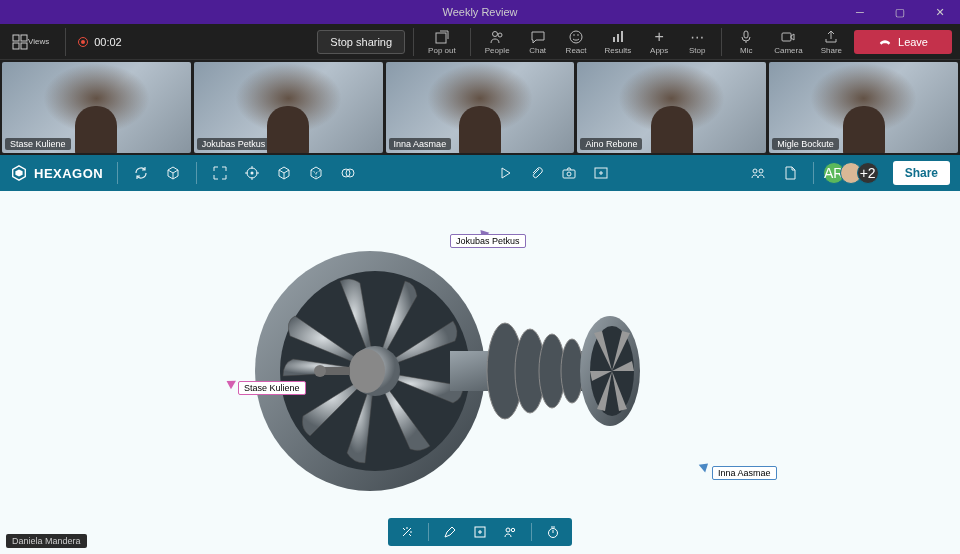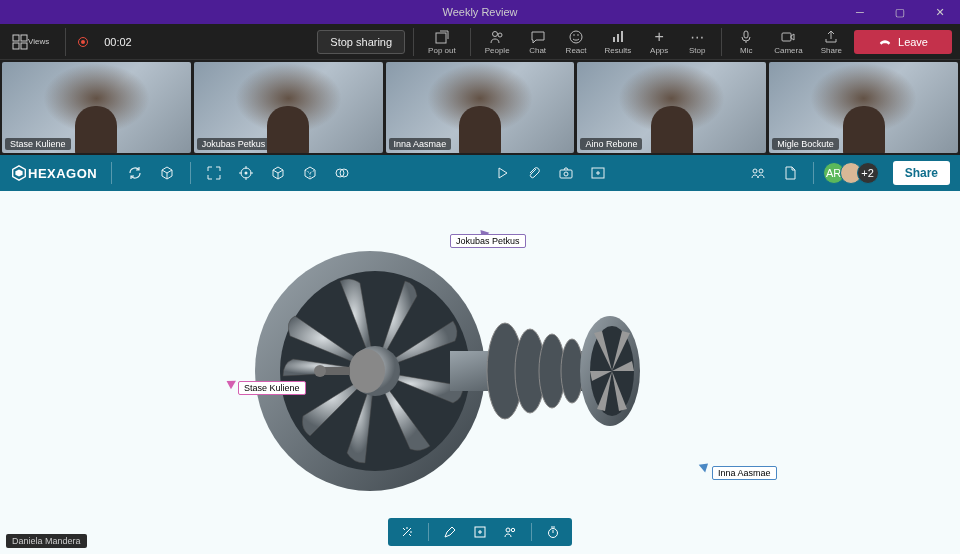--- a/index.html
+++ b/index.html
@@ -9,48 +9,48 @@
 .titlebar { height: 24px; background: #4c1d95; display: flex; align-items: center; position: relative; }
 .titlebar .title { position: absolute; left: 50%; transform: translateX(-50%); color: #ccc; font-size: 11px; }
 .titlebar .controls { position: absolute; right: 0; display: flex; }
 .titlebar .controls div { width: 40px; height: 24px; display: flex; align-items: center; justify-content: center; color: #ccc; font-size: 11px; }
 
 
 .toolbar { height: 36px; background: #1f1f1f; display: flex; align-items: center; padding: 0 8px; gap: 6px; border-bottom: 1px solid #333; }
 .tool-left { display: flex; align-items: center; gap: 10px; }
 .views-btn { display: flex; flex-direction: row; align-items: center; color: #ccc; font-size: 8px; padding: 2px 4px; }
 .views-btn svg { width: 16px; height: 16px; }
-.rec { display: flex; align-items: center; gap: 16px; color: #eee; font-size: 11px; }
+.rec { display: flex; align-items: center; gap: 6px; color: #eee; font-size: 11px; }
 .rec-dot { width: 10px; height: 10px; border: 1px solid #e74c3c; border-radius: 50%; position: relative; }
 .rec-dot::after { content: ''; width: 4px; height: 4px; background: #e74c3c; border-radius: 50%; position: absolute; top: 2px; left: 2px; }
 .flex-spacer { flex: 1; }
 .stop-share { background: #2d2d2d; border: 1px solid #555; color: #eee; font-size: 11px; padding: 5px 12px; border-radius: 3px; }
 .tool-btn { display: flex; flex-direction: column; align-items: center; color: #bbb; font-size: 8px; padding: 0 6px; gap: 1px; min-width: 32px; }
 .tool-btn svg, .tool-btn .ic { width: 16px; height: 16px; display: flex; align-items: center; justify-content: center; }
 .sep { width: 1px; height: 28px; background: #444; margin: 0 2px; }
 .leave-btn { background: #c4314b; color: #fff; font-size: 11px; padding: 5px 24px; border-radius: 3px; display: flex; align-items: center; gap: 6px; }
 .leave-btn svg { width: 14px; height: 14px; }
 
 
 .participants { height: 95px; background: #1f1f1f; display: flex; gap: 3px; padding: 2px 2px; }
 .participant { flex: 1; position: relative; background: linear-gradient(135deg, #8a9baa 0%, #b5c1cc 50%, #8895a0 100%); border-radius: 2px; overflow: hidden; }
 .participant .nameplate { position: absolute; bottom: 3px; left: 3px; background: rgba(0,0,0,0.55); color: #fff; font-size: 9px; padding: 1px 5px; border-radius: 2px; }
 .participant::before { content: ''; position: absolute; inset: 0; background: radial-gradient(ellipse 40% 55% at 50% 40%, rgba(90,70,55,0.9) 0%, transparent 70%); }
 .participant::after { content: ''; position: absolute; left: 50%; top: 48%; transform: translateX(-50%); width: 42px; height: 55px; background: #403028; border-radius: 20px 20px 10px 10px; }
 
 
 .hexbar { height: 36px; background: #0f6e8c; display: flex; align-items: center; padding: 0 10px; gap: 14px; color: #fff; }
-.hexbar .brand { display: flex; align-items: center; font-weight: 600; font-size: 13px; letter-spacing: 0.5px; }
+.hexbar .brand { display: flex; align-items: center; gap: 6px; font-weight: 600; font-size: 13px; letter-spacing: 0.5px; }
 .hexbar .brand svg { width: 18px; height: 18px; }
 .hexbar-sep { width: 1px; height: 22px; background: rgba(255,255,255,0.3); }
 .hexicon { width: 18px; height: 18px; display: flex; align-items: center; justify-content: center; opacity: 0.9; }
 .hexicon svg { width: 16px; height: 16px; }
 .hex-spacer { flex: 1; }
 .avatars { display: flex; align-items: center; gap: -4px; }
-.avatars .av { width: 22px; height: 22px; border-radius: 50%; border: 1.5px solid #0f6e8c; margin-left: -5px; display: flex; align-items: center; justify-content: center; font-size: 11px; color: #fff; }
+.avatars .av { width: 22px; height: 22px; border-radius: 50%; border: 1.5px solid #0f6e8c; margin-left: -5px; display: flex; align-items: center; justify-content: center; font-size: 14px; color: #fff; }
 .av1 { background: #5bb85b; }
 .av2 { background: #d9b896; }
 .more-av { background: #333; font-size: 10px; }
 .share-btn { background: #fff; color: #0f6e8c; font-size: 12px; font-weight: 600; padding: 5px 12px; border-radius: 3px; }
 
 
 .canvas { position: absolute; top: 191px; left: 0; right: 0; bottom: 0; background: #f5fbfc; }
 .turbine { position: absolute; left: 240px; top: 30px; width: 420px; height: 280px; }
 .turbine svg { width: 100%; height: 100%; }
 .cursor-tag { position: absolute; background: #fff; border: 1px solid #b084c4; font-size: 9px; padding: 1px 5px; border-radius: 2px; }

